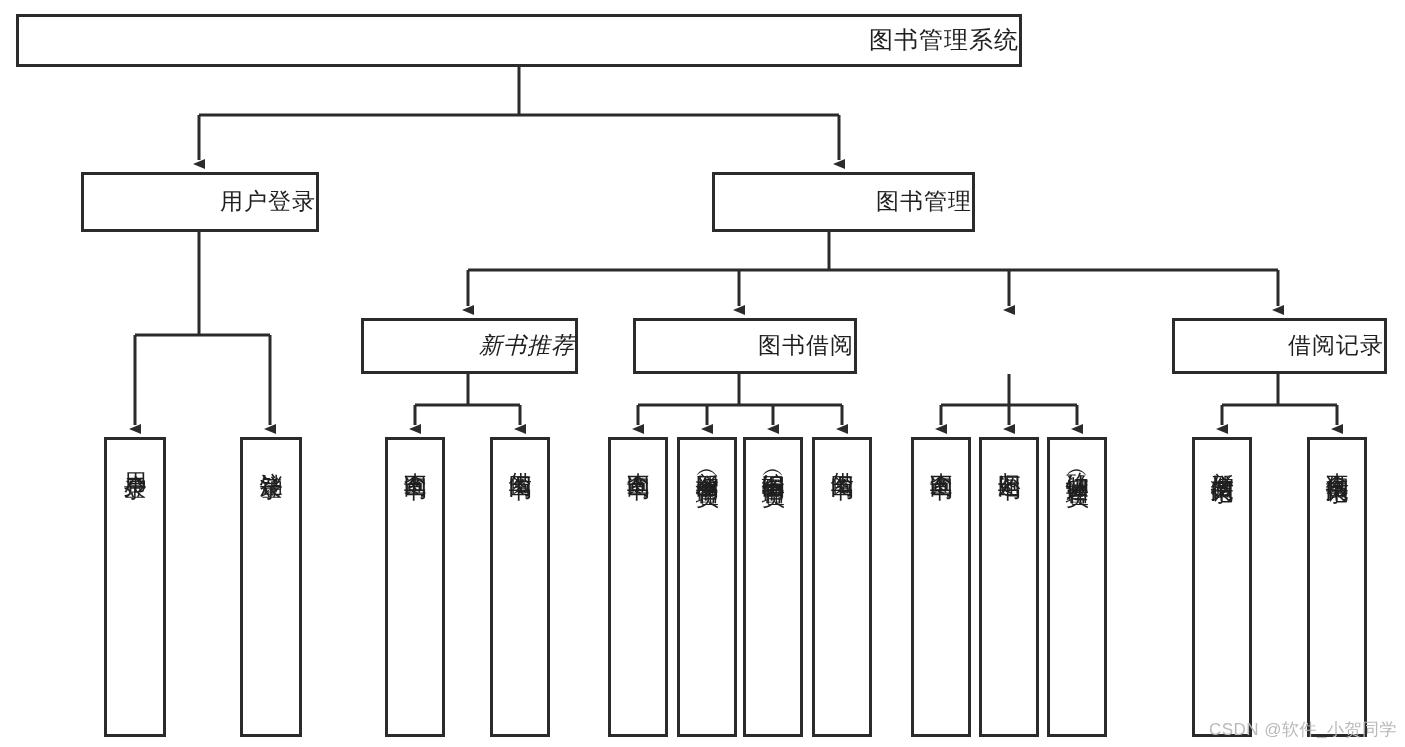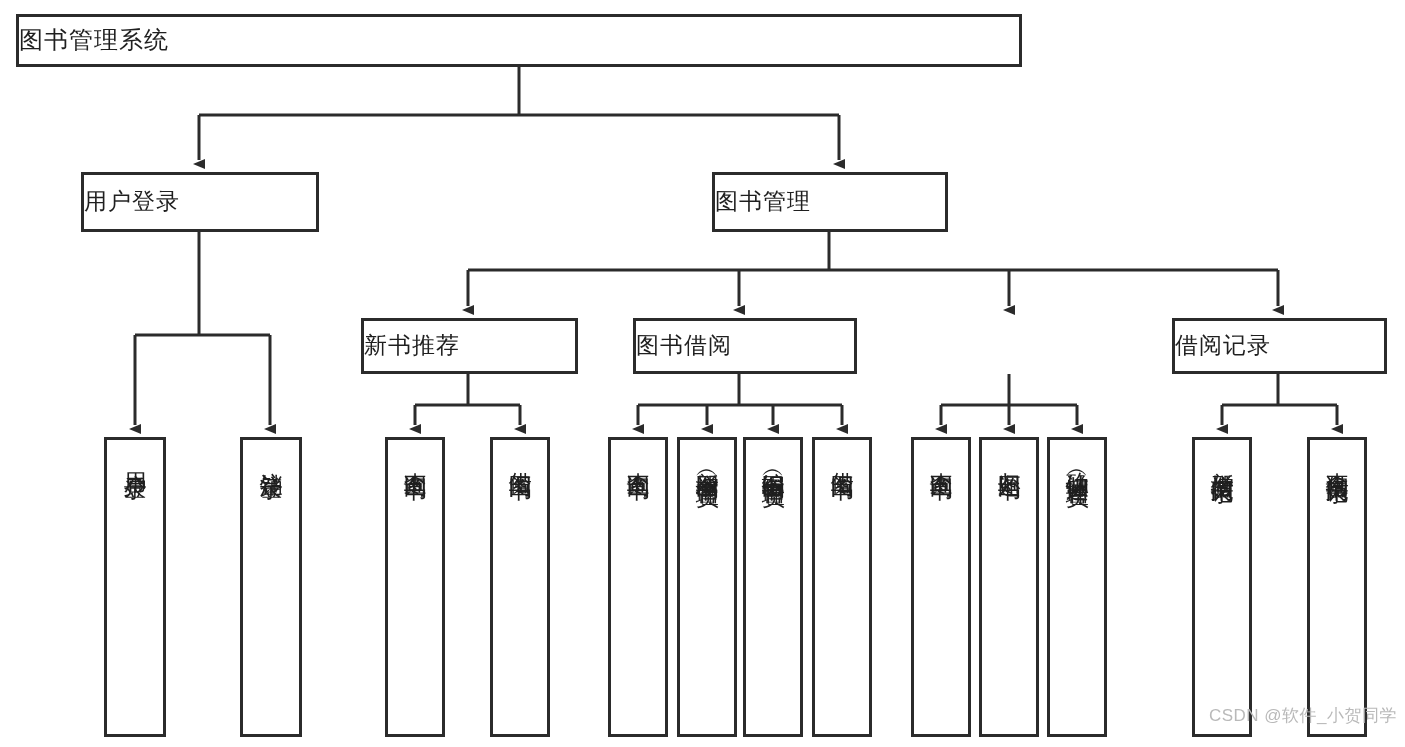--- a/index.html
+++ b/index.html
@@ -25,21 +25,21 @@
     height: 747px;
     pointer-events: none;
   }
   .node {
     position: absolute;
     box-sizing: border-box;
     background: #ffffff;
     border: 3px solid #2b2b2b;
     display: flex;
     align-items: center;
-    justify-content: flex-start;
+    justify-content: flex-end;
   }
   .node.h .label {
     font-size: 23px;
     color: #1f1f1f;
     letter-spacing: 1px;
     line-height: 1.1;
     white-space: nowrap;
   }
   .node.v {
     align-items: flex-start;
@@ -54,21 +54,21 @@
     line-height: 1.28;
     letter-spacing: 2px;
     white-space: nowrap;
   }
   .node.root .label {
     font-size: 24px;
   }
   .watermark {
     position: absolute;
     right: 8px;
-    bottom: 20px;
+    bottom: 6px;
     font-size: 17px;
     color: #b9b9b9;
     letter-spacing: 0.5px;
     white-space: nowrap;
   }
 </style>
 </head>
 <body>
 
 <div id="canvas">
@@ -123,25 +123,25 @@
     </g>
   </svg>
 
   <div class="node h root" style="left:16px; top:14px; width:1006px; height:53px;">
     <span class="label">图书管理系统</span>
   </div>
 
   <div class="node h" style="left:81px; top:172px; width:238px; height:60px;">
     <span class="label">用户登录</span>
   </div>
-  <div class="node h" style="left:712px; top:172px; width:236px; height:60px;">
+  <div class="node h" style="left:712px; top:172px; width:263px; height:60px;">
     <span class="label">图书管理</span>
   </div>
 
-  <div class="node h" style="left:361px; top:318px; width:217px; height:56px;">
+  <div class="node h" style="left:361px; top:318px; width:217px; height:56px;font-style:italic;">
     <span class="label">新书推荐</span>
   </div>
   <div class="node h" style="left:633px; top:318px; width:224px; height:56px;">
     <span class="label">图书借阅</span>
   </div>
   <div class="node h" style="left:1172px; top:318px; width:215px; height:56px;">
     <span class="label">借阅记录</span>
   </div>
 
   <div class="node v" style="left:104px; top:437px; width:62px; height:300px;">

